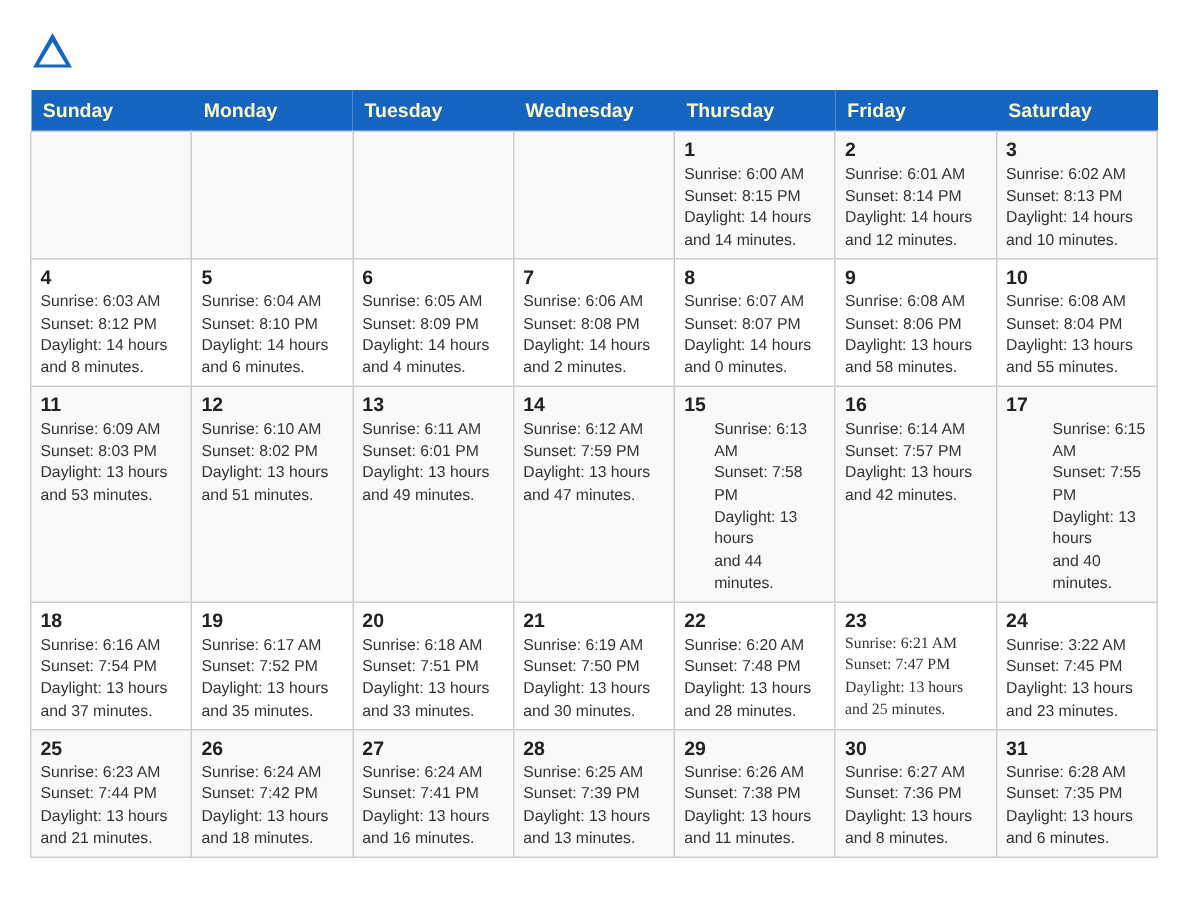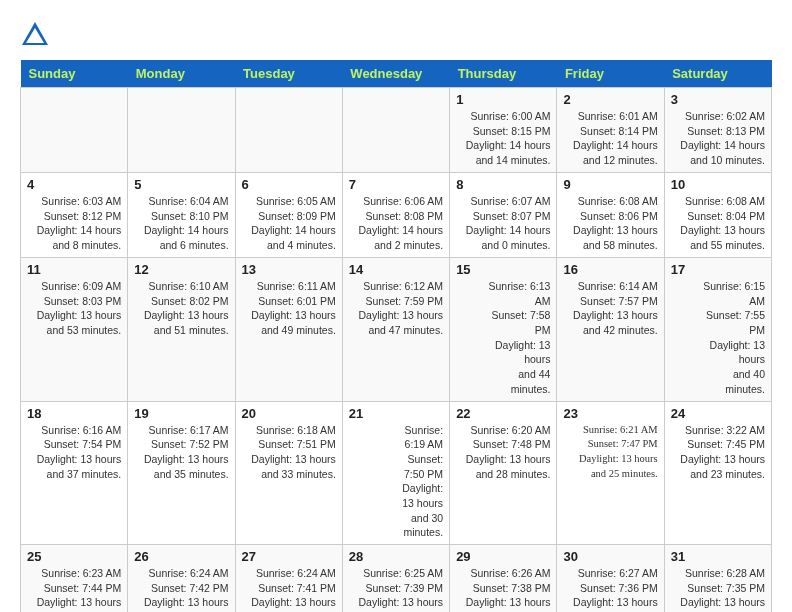--- a/index.html
+++ b/index.html
@@ -47,21 +47,21 @@
       font-size: 16px;
       color: #444;
     }
     table {
       width: 100%;
       border-collapse: collapse;
       font-size: 11px;
     }
     thead tr th {
       background-color: #1565c0;
-      color: #bef264;
+      color: #fef9c3;
       text-align: left;
       padding: 6px 8px;
       font-size: 13px;
       font-weight: bold;
     }
     tbody tr td {
       border: 1px solid #ccc;
       vertical-align: top;
       padding: 4px 6px;
       width: 14.28%;
@@ -77,21 +77,20 @@
     .day-number {
       font-weight: bold;
       font-size: 13px;
       margin-bottom: 2px;
       color: #222;
     }
     .day-info {
       color: #333;
       font-size: 10.5px;
       line-height: 1.4;
-      text-align: right;
     }
     .empty-cell {
       background-color: #f9f9f9;
     }
   </style>
 </head>
 <body>
 
 <div class="header">
   <div class="logo">
@@ -269,21 +268,21 @@
         </td>
         <td>
           <div class="day-number">20</div>
           <div class="day-info" style="white-space: pre-line;">Sunrise: 6:18 AM
 Sunset: 7:51 PM
 Daylight: 13 hours
 and 33 minutes.</div>
         </td>
         <td>
           <div class="day-number">21</div>
-          <div class="day-info" style="white-space: pre-line; margin-left: 40px;">Sunrise: 6:19 AM
+          <div class="day-info" style="white-space: pre-line;">Sunrise: 6:19 AM
 Sunset: 7:50 PM
 Daylight: 13 hours
 and 30 minutes.</div>
         </td>
         <td>
           <div class="day-number">22</div>
           <div class="day-info" style="white-space: pre-line;">Sunrise: 6:20 AM
 Sunset: 7:48 PM
 Daylight: 13 hours
 and 28 minutes.</div>

